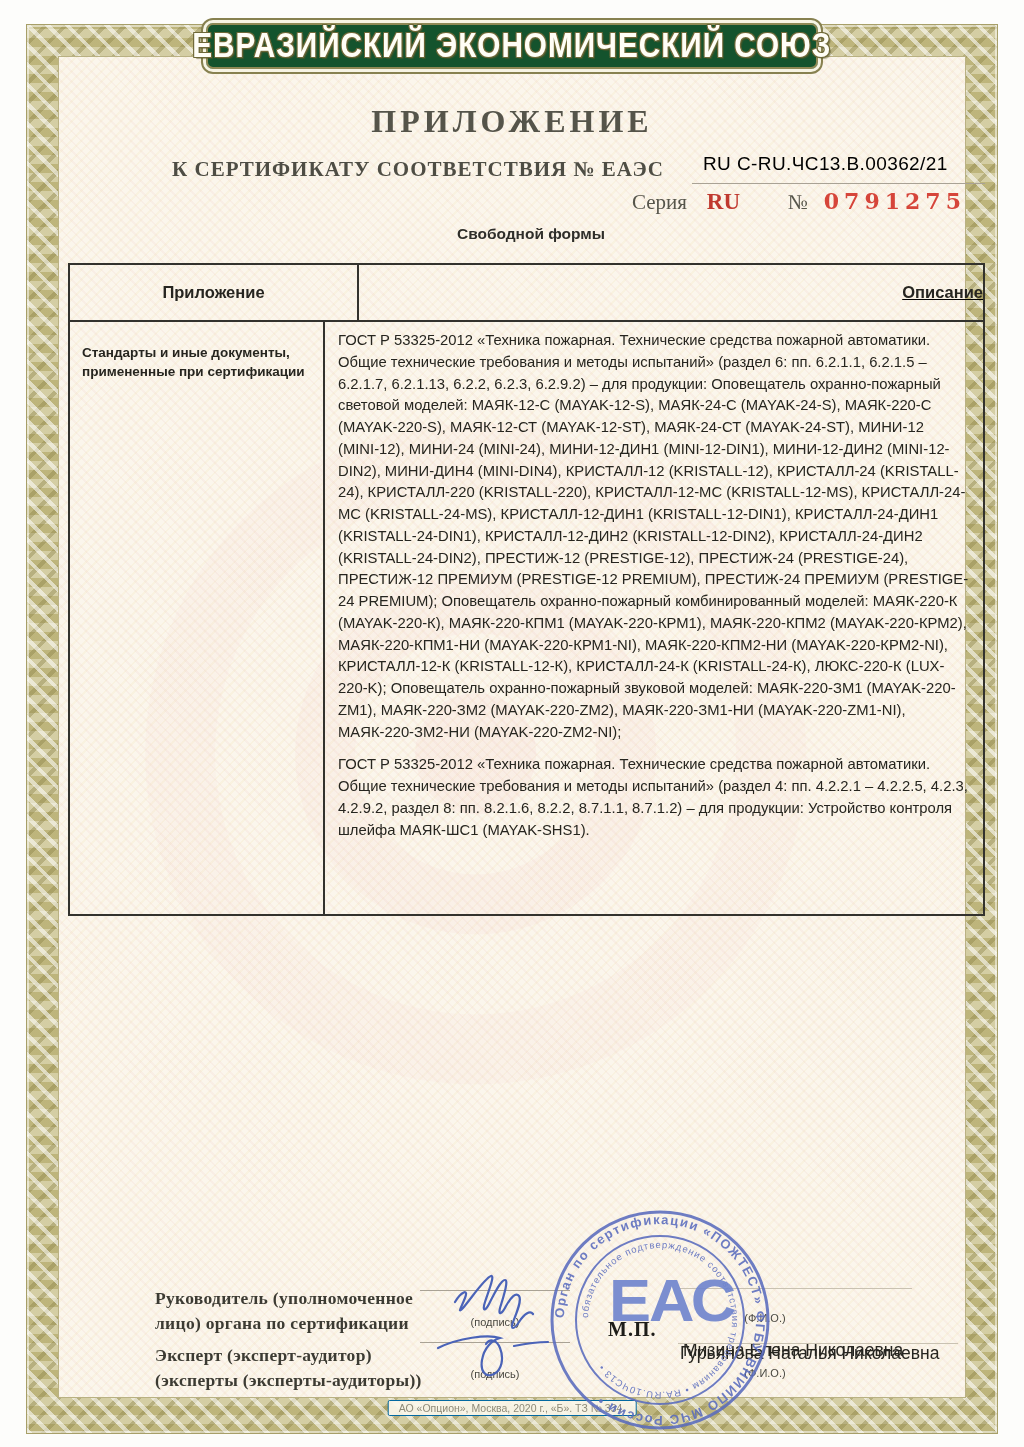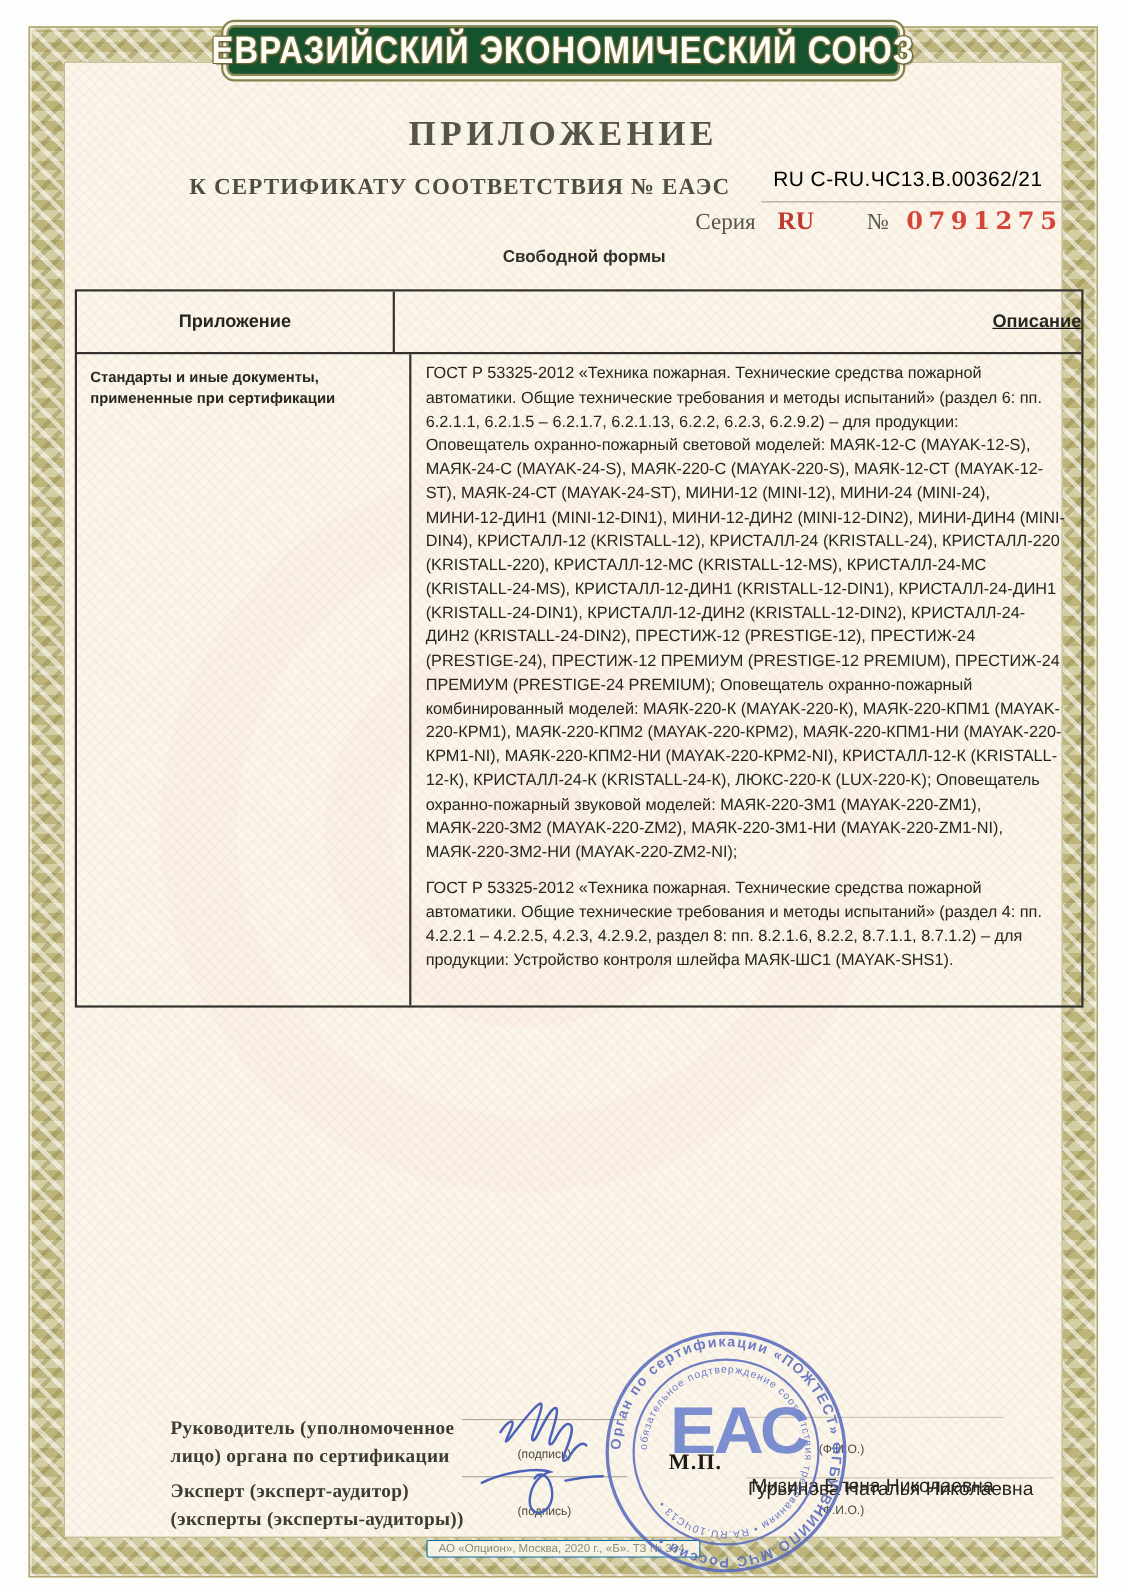--- a/index.html
+++ b/index.html
@@ -74,21 +74,21 @@
   
   .cert-table {
     position:absolute; left:68px; top:263px; width:917px; height:653px;
     border:2px solid #33322d; background:transparent; display:flex; flex-direction:column;
   }
   .t-head { display:flex; height:57px; border-bottom:2px solid #33322d; }
   .t-body { display:flex; flex:1; }
   .t-col-left { width:289px; border-right:2px solid #33322d; display:flex; align-items:center; justify-content:center; }
   .t-col-right { flex:1; display:flex; align-items:center; justify-content:flex-end;text-decoration:underline; }
   .t-head .hdr { font-weight:bold; font-size:16.5px; color:#262520; }
-  .cell-left { width:304px; border-right:2px solid #33322d; padding:11px 12px; }
+  .cell-left { width:255px; border-right:2px solid #33322d; padding:21px 12px; }
   .cell-left .lbl { font-weight:bold; font-size:13.5px; line-height:1.42; color:#26251f; }
   .cell-right { flex:1; padding:8px 14px 8px 13px; }
   .cell-right p { font-size:14.8px; line-height:1.47; color:#26251f; margin-bottom:11px; }
 
   
   .role { position:absolute; font-family:"Liberation Serif", serif; font-weight:600; font-size:17.5px; color:#3c3b33; letter-spacing:.3px; }
   .sig-line { position:absolute; border-bottom:1px solid #a9a295; }
   .caption { position:absolute; font-size:11px; color:#4a4942; text-align:center; }
   .person-name { position:absolute; font-size:17.5px; color:#262520; }
   .name-line { position:absolute; border-bottom:1px solid #c9c2b2; }

